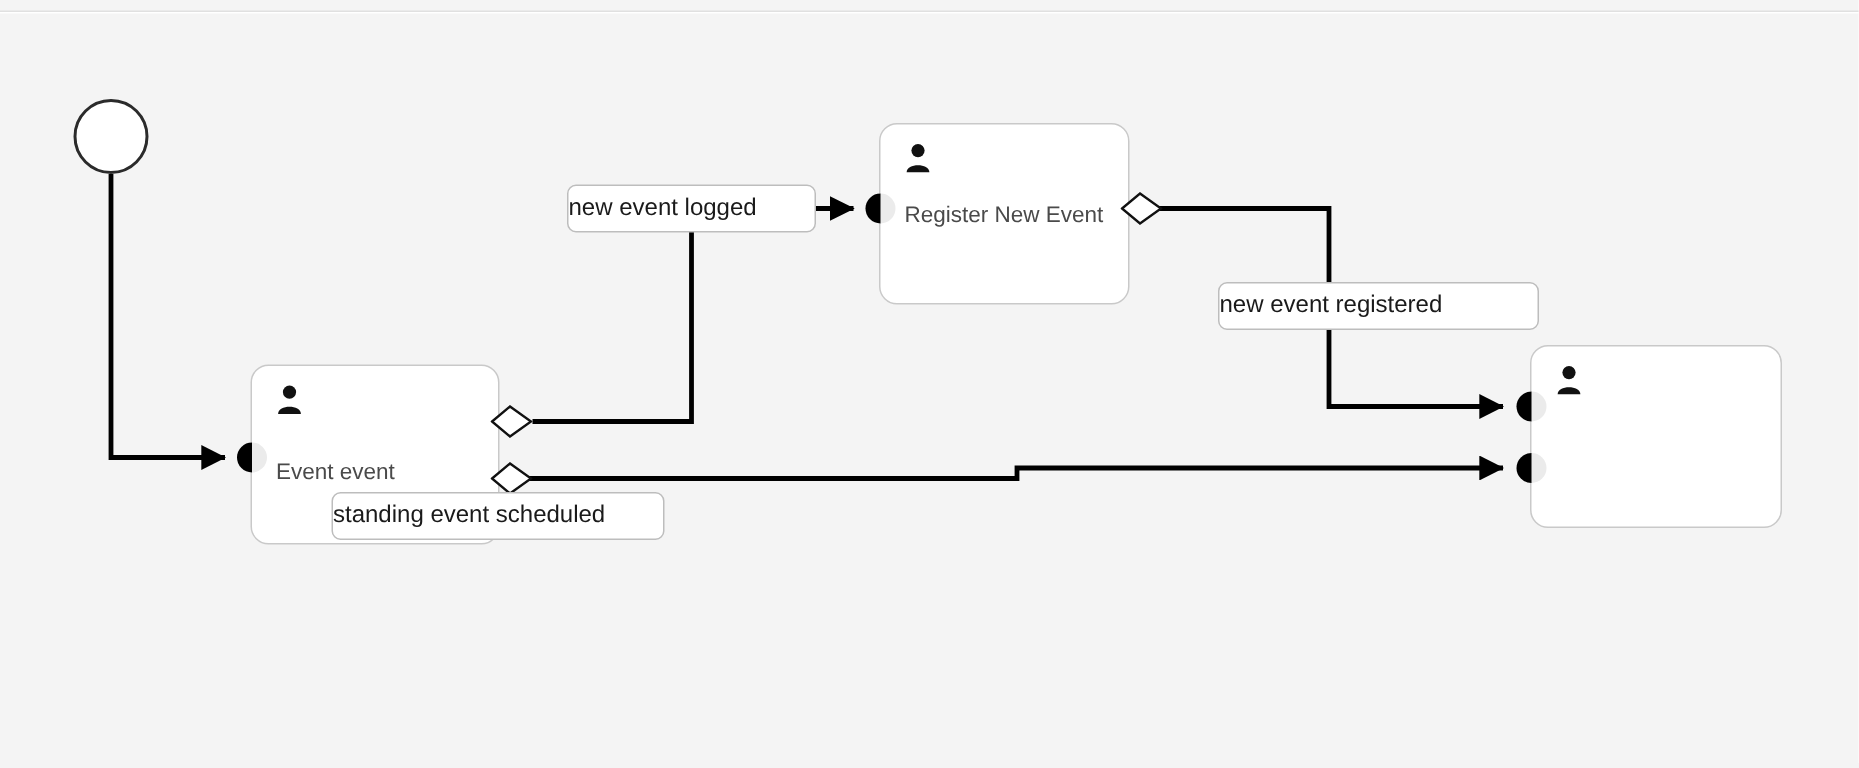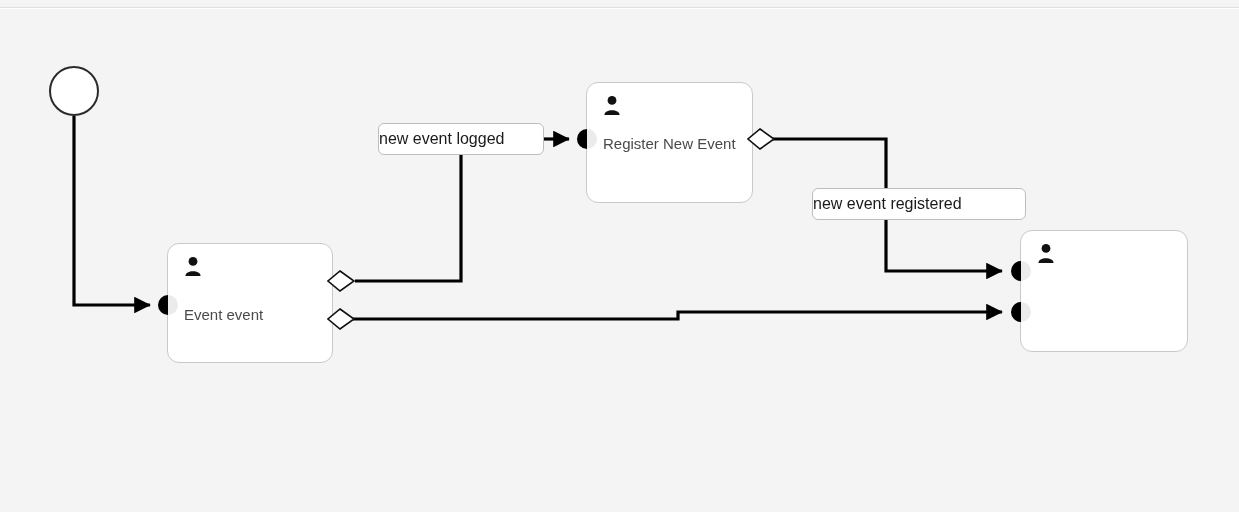--- a/index.html
+++ b/index.html
@@ -189,15 +189,16 @@
         <path d="M 1.4 20 C 1.4 13.6 16.6 13.6 16.6 20 Z" fill="#111111"></path>
       </svg>
     </div>
     <div class="port-in" style="left:1011px; top:252px;"></div>
     <div class="port-in" style="left:1011px; top:293px;"></div>
 
     <div class="edge-label" style="left:378px; top:114px; width:166px;">new event logged</div>
 
     <div class="edge-label" style="left:792px; top:179px; width:214px;margin-left:20px;">new event registered</div>
 
+    <div class="edge-label" style="left:221px; top:319px; width:222px;">standing event scheduled</div>
 
   </div>
 </div>
 
 </body></html>

